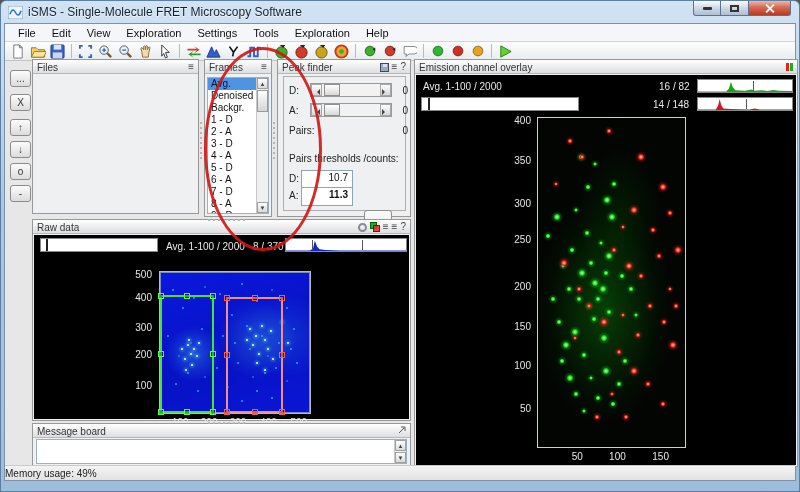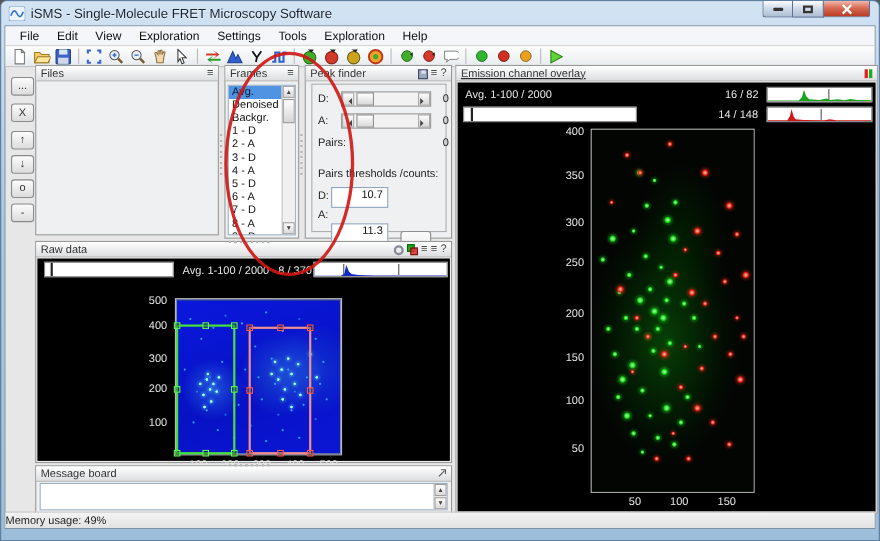--- a/index.html
+++ b/index.html
@@ -401,21 +401,21 @@
         <span class="pf-value" style="left:112px; top:28px; width:12px;">0</span>
 
         <span class="pf-label" style="left:5px; top:48px;">Pairs:</span>
         <span class="pf-value" style="left:100px; top:48px; width:24px;">0</span>
 
         <span class="pf-label" style="left:5px; top:76px;">Pairs thresholds /counts:</span>
 
         <span class="pf-label" style="left:5px; top:96px;">D:</span>
         <div class="pf-field" style="left:17px; top:93px; width:52px; height:15px;">10.7</div>
         <span class="pf-label" style="left:5px; top:113px;">A:</span>
-        <div class="pf-field" style="left:17px; top:126px; width:52px; height:15px;">11.3</div>
+        <div class="pf-field" style="left:17px; top:110px; width:52px; height:15px;font-weight:bold;">11.3</div>
         <div class="run-btn" style="left:80px; top:93px; width:28px; height:32px;margin-top:40px;">Run</div>
       </div>
     </div>
 
     <div class="panel" style="left:27px; top:195px; width:379px; height:202px;">
       <div class="ptitle">
         <span>Raw data</span>
         <span class="grow"></span>
         <span class="picon gear"></span>
         <span class="picon ovl">
@@ -557,21 +557,21 @@
               <path d="M1,7 L6,2 M3,1 h4 v4" fill="none" stroke="#555"></path>
             </svg></span>
       </div>
       <div class="msg-area"></div>
       <div class="vsb" style="top:16px; bottom:4px; right:4px;">
         <div class="arr up">▲</div>
         <div class="arr dn">▼</div>
       </div>
     </div>
 
-    <div class="panel" style="left:409px; top:35px; width:384px; height:408px;text-decoration:underline;">
+    <div class="panel" style="left:409px; top:35px; width:384px; height:408px;">
       <div class="ptitle">
         <span>Emission channel overlay</span>
         <span class="grow"></span>
         <span class="picon icon-rg">
             <i style="background:#d22"></i>
             <i style="background:#2a2"></i>
           </span>
       </div>
       <div class="pcontent-black">
         <span class="wlabel" style="left:7px; top:6px;">Avg. 1-100 / 2000</span>

